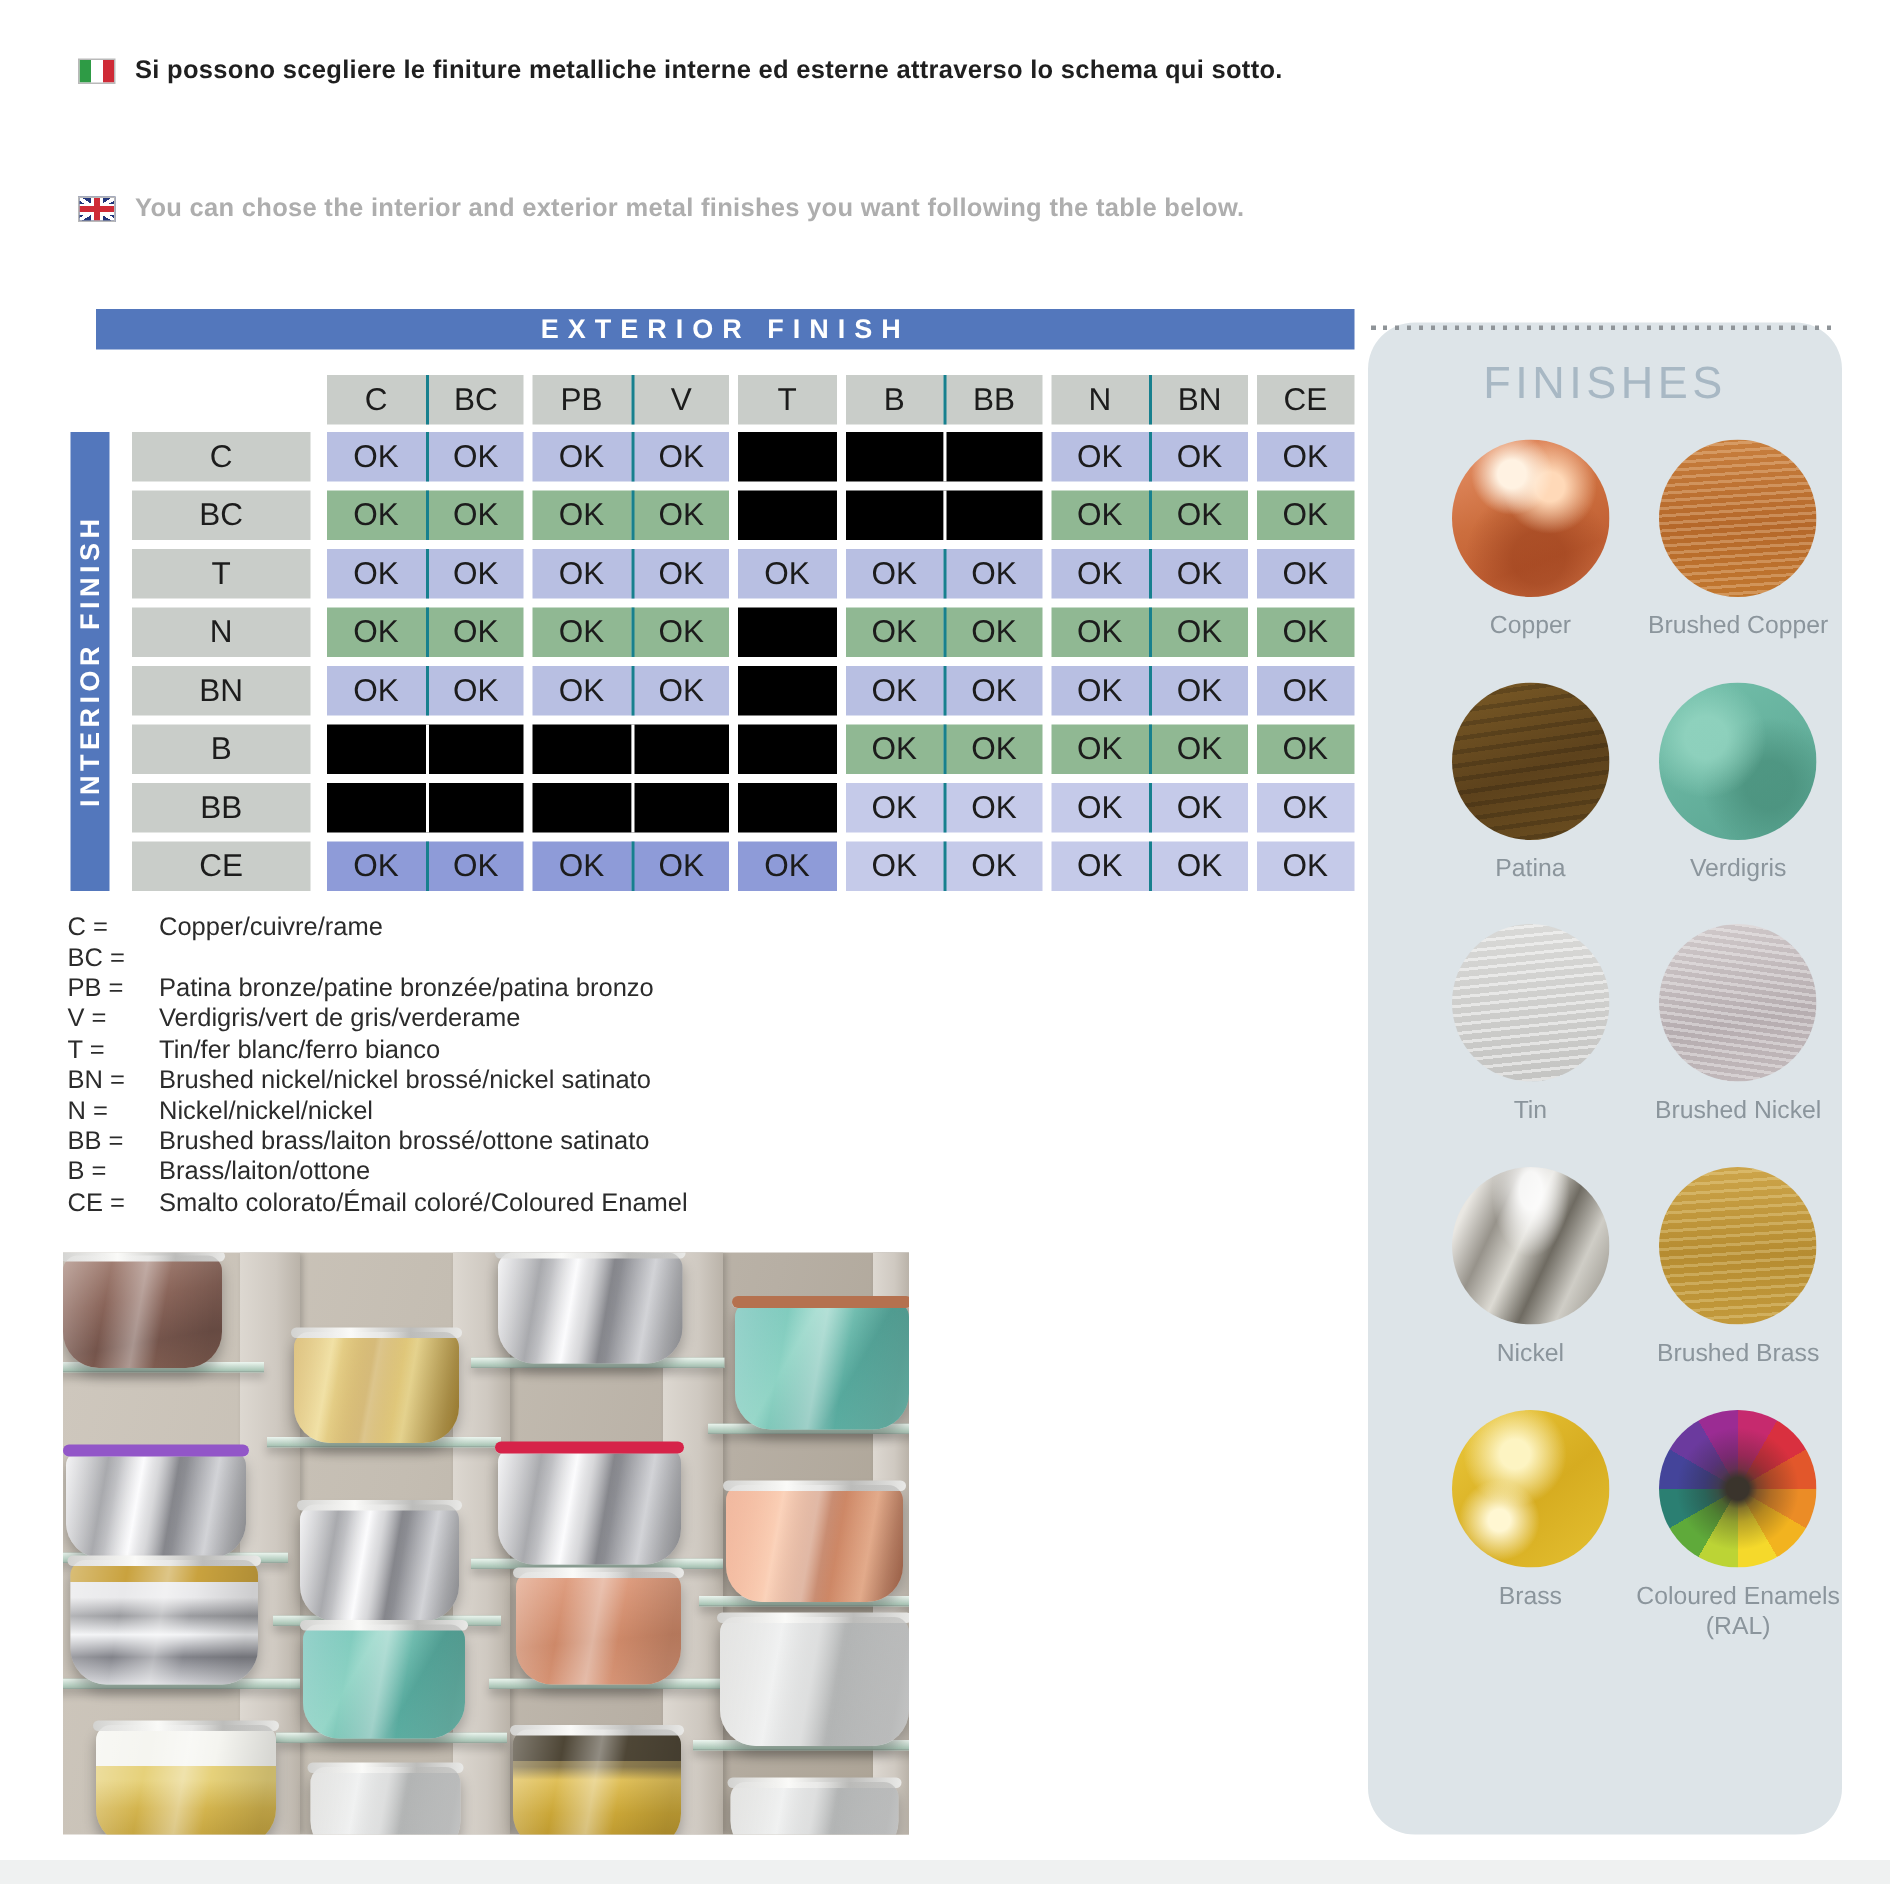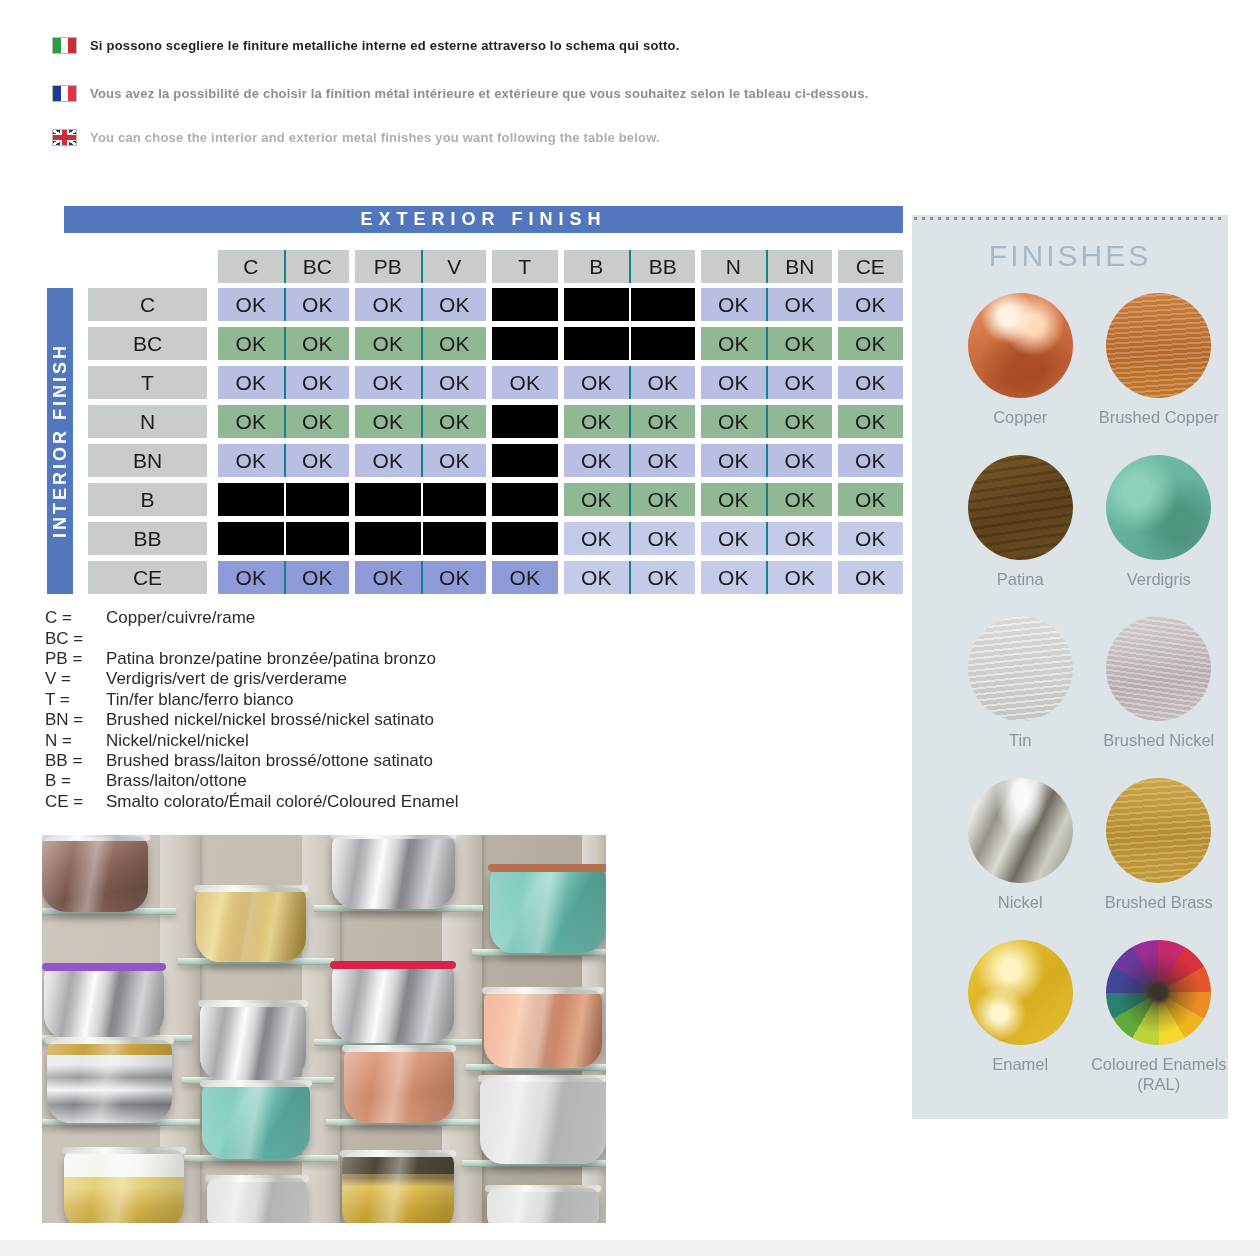--- a/index.html
+++ b/index.html
@@ -4,21 +4,21 @@
 <style>
   * { margin:0; padding:0; box-sizing:border-box; }
   html,body { background:#ffffff; }
   .page {
     position:relative; width:1260px; height:1256px; background:#fff;
     font-family:"Liberation Sans", sans-serif; overflow:hidden;
   }
   
   .hline { position:absolute; left:52px; display:flex; align-items:center; gap:13px; }
   .hl1 { top:37px; } .hl2 { top:85px; } .hl3 { top:129px; }
-  .hline .txt { font-size:13px; letter-spacing:.2px; }
+  .hline .txt { font-size:17px; letter-spacing:.2px; }
   .hl1 .txt { color:#1f1f1f; font-weight:bold; }
   .hl2 .txt { color:#8d8d8d; font-weight:bold; }
   .hl3 .txt { color:#aeaeae; font-weight:bold; }
   .flag { width:25px; height:17px; border:1px solid #b9b9b9; flex:none; }
   .flag-it { background:linear-gradient(90deg,#2e9b45 0 33%,#fff 33% 67%,#cf2b37 67%); }
   .flag-fr { background:linear-gradient(90deg,#1f3a93 0 33%,#fff 33% 67%,#e03448 67%); }
   .flag-uk { background:
       linear-gradient(to right, transparent 41%, #cf2b37 41% 59%, transparent 59%),
       linear-gradient(to bottom, transparent 36%, #cf2b37 36% 64%, transparent 64%),
       linear-gradient(to right, transparent 32%, #fff 32% 68%, transparent 68%),
@@ -47,21 +47,21 @@
   .tbody { position:absolute; left:41px; top:82px; }
   .trow { display:flex; height:33px; margin-bottom:6px; }
   .rlabel { width:119px; margin-right:11px; background:#c9cdc9; display:flex; align-items:center;
             justify-content:center; font-size:21px; color:#1c1c1c; }
   
   .legend { position:absolute; left:45px; top:608px; }
   .lrow { display:flex; align-items:center; height:20.4px; }
   .lcode { width:61px; font-size:17px; color:#2b2b2b; }
   .ltext { font-size:17px; color:#2b2b2b; }
   
-  .panel { position:absolute; left:912px; top:215px; width:316px; height:904px; background:#dde4e8; }
+  .panel { position:absolute; left:912px; top:215px; width:316px; height:1008px; background:#dde4e8;border-radius:31px; }
   .dots { position:absolute; top:2px; left:2px; right:2px; height:3px;
           background:repeating-linear-gradient(90deg,#8f9498 0 3px,transparent 3px 8px); }
   .fin-title { margin-top:24px; text-align:center; font-size:30px; letter-spacing:3px; color:#a8b8c4; }
   .swgrid { display:grid; grid-template-columns:1fr 1fr; justify-items:center; row-gap:27px; margin-top:20px;margin-left:39px; }
   .sw-item { display:flex; flex-direction:column; align-items:center; }
   .sw-circle { width:105px; height:105px; border-radius:50%; }
   .sw-label { margin-top:9px; text-align:center; font-size:16.5px; color:#8b959c; line-height:1.25; }
   .sw-copper { background:
       radial-gradient(circle at 38% 22%, #fff2e2 0 9%, rgba(255,242,226,0) 26%),
       radial-gradient(circle at 62% 30%, #ffd9b8 0 10%, rgba(255,217,184,0) 32%),
@@ -128,24 +128,20 @@
 </style>
 </head>
 <body>
 
 <div class="page">
 
   <div class="hline hl1">
     <span class="flag flag-it"></span>
     <span class="txt">Si possono scegliere le finiture metalliche interne ed esterne attraverso lo schema qui sotto.</span>
   </div>
-  <div class="hline hl2">
-    <span class="flag flag-fr"></span>
-    <span class="txt">Vous avez la possibilité de choisir la finition métal intérieure et extérieure que vous souhaitez selon le tableau ci-dessous.</span>
-  </div>
   <div class="hline hl3">
     <span class="flag flag-uk"></span>
     <span class="txt">You can chose the interior and exterior metal finishes you want following the table below.</span>
   </div>
 
   <div class="table-wrap">
     <div class="ext-bar">EXTERIOR FINISH</div>
     <div class="hdr-row">
         <div class="cgroup">
           <div class="hcell">C</div>
@@ -450,21 +446,21 @@
         <div class="sw-item">
           <div class="sw-circle sw-nickel"></div>
           <div class="sw-label">Nickel</div>
         </div>
         <div class="sw-item">
           <div class="sw-circle sw-brushed-brass"></div>
           <div class="sw-label">Brushed Brass</div>
         </div>
         <div class="sw-item">
           <div class="sw-circle sw-brass"></div>
-          <div class="sw-label">Enamel</div>
+          <div class="sw-label">Brass</div>
         </div>
         <div class="sw-item">
           <div class="sw-circle sw-coloured-enamels"></div>
           <div class="sw-label">Coloured Enamels</div>
           <div class="sw-label" style="margin-top: 0px;">(RAL)</div>
         </div>
       </div>
   </div>
 
   <div class="photo">

